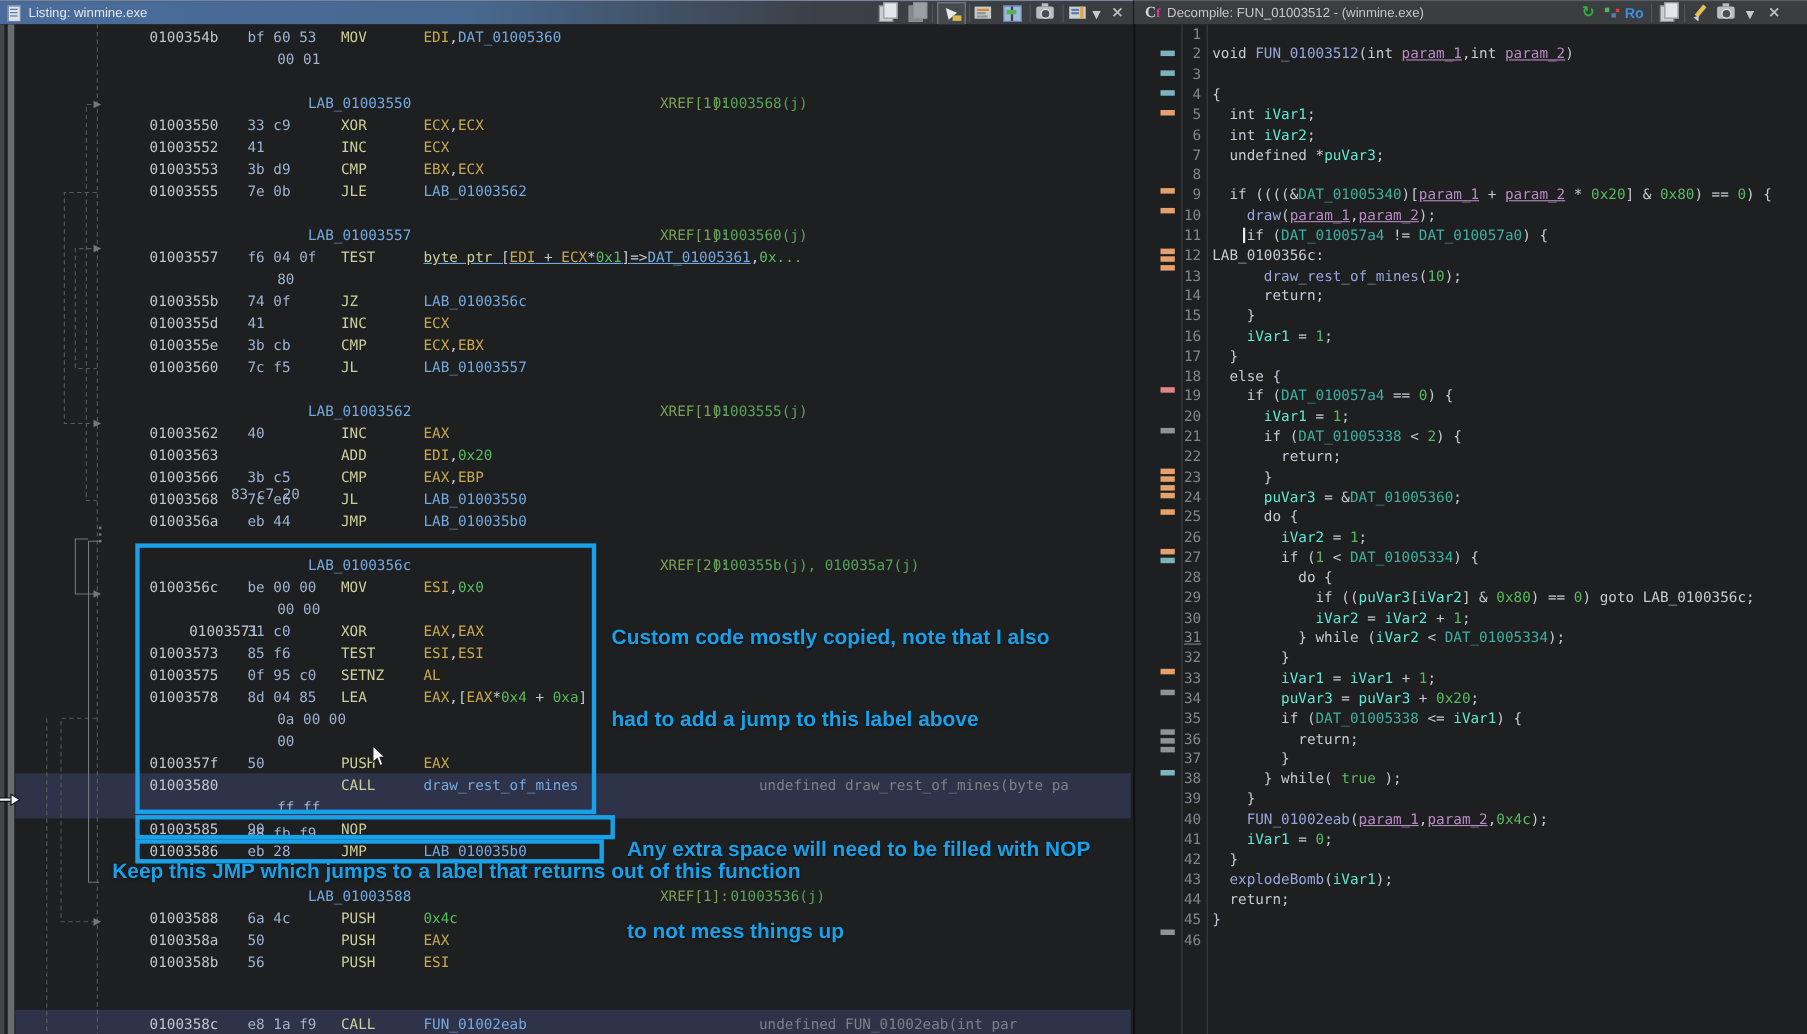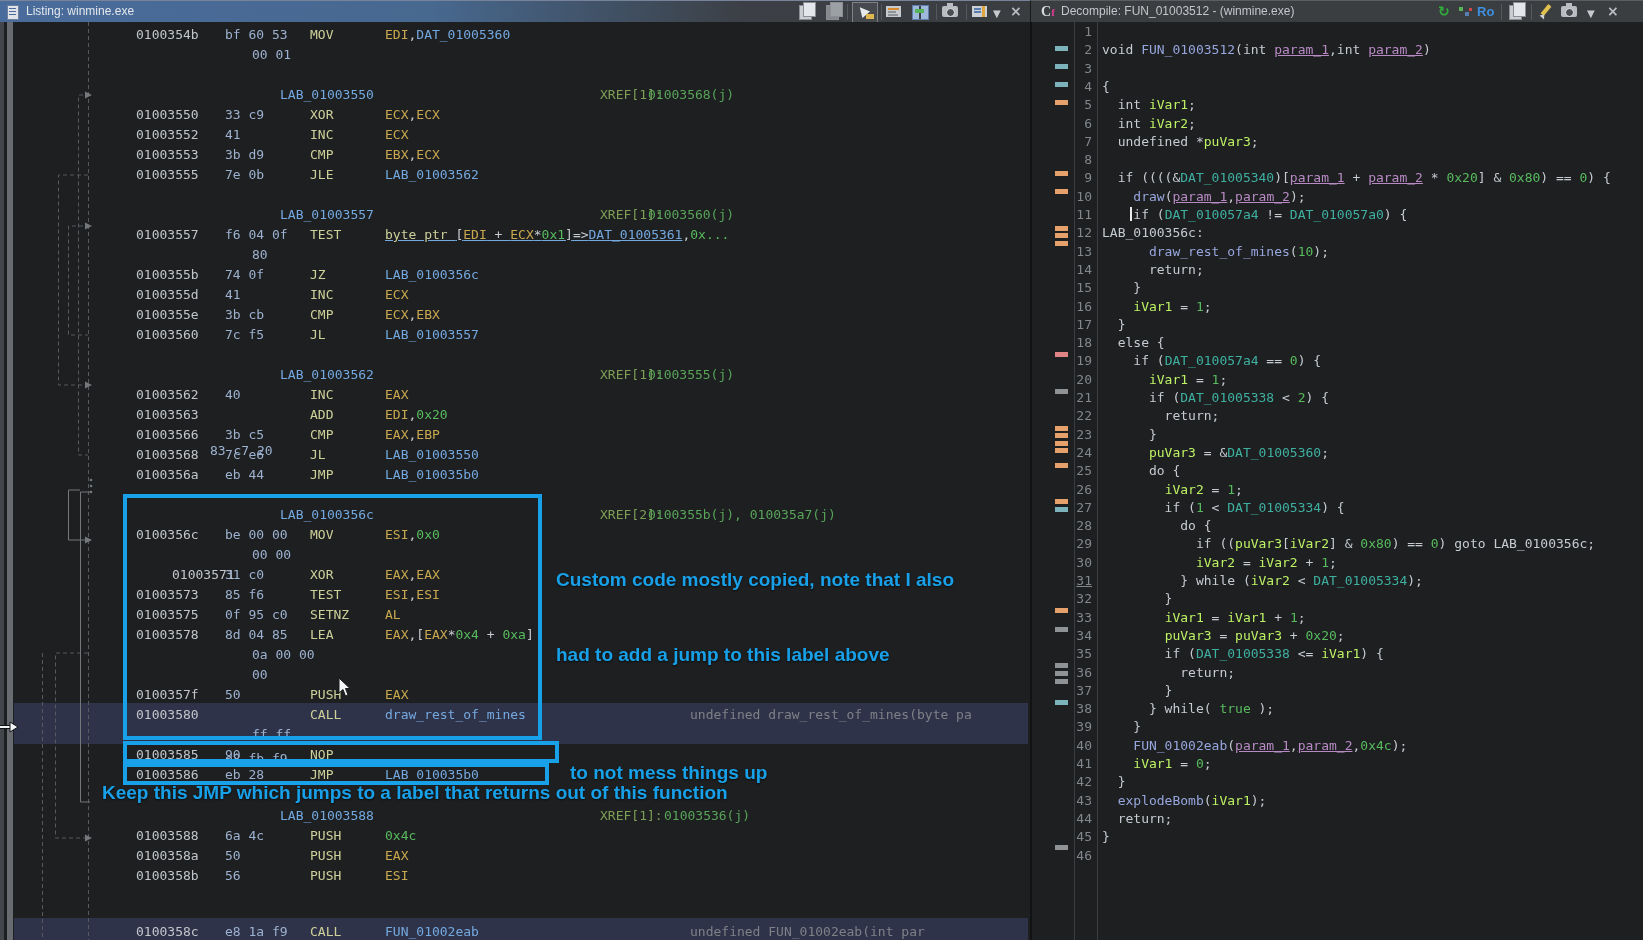--- a/index.html
+++ b/index.html
@@ -67,21 +67,21 @@
   
   #dec-body{position:absolute;left:1030px;top:22px;width:613px;height:918px;background:#1d1f21;border-left:2px solid #101214;overflow:hidden;}
   #dec-marksep1{position:absolute;left:42px;top:0;width:1px;height:918px;background:#3a3d41;}
   #dec-marksep2{position:absolute;left:65px;top:0;width:1px;height:918px;background:#3a3d41;}
   .d-line{position:absolute;left:70px;height:18px;line-height:18px;white-space:pre;color:#c6cbd2;}
   .d-no{position:absolute;left:0;width:60px;text-align:right;height:18px;line-height:18px;color:#82878c;}
   .d-mark{position:absolute;left:23px;width:13px;height:5px;}
   .d-dat{color:#3fb0a0;}
   .d-fun{color:#97a6dd;}
   .d-param{color:#b98bc5;text-decoration:underline;}
-  .d-var{color:#bef264;}
+  .d-var{color:#5eead4;}
   .d-num{color:#58bb5e;}
   #dec-caret{position:absolute;left:98px;width:2px;height:14px;background:#e8eaec;z-index:5;}
 </style>
 </head>
 <body>
 
 <div id="app">
 
   <div id="lst-hdr" class="hdr">
     <span class="abs" style="left:7px;top:4px;width:10px;height:13px;background:#dfe3e8;border:1px solid #6b7f9e;">
@@ -217,20 +217,21 @@
 
     <div class="bluebox" style="left:123px;top:472px;width:411px;height:238px;"></div>
     <div class="bluebox" style="left:123px;top:719px;width:428px;height:14px;"></div>
     <div class="bluebox" style="left:123px;top:741px;width:418px;height:14px;"></div>
 
     <div class="ann" style="left:556px;top:495px;">
       <div>Custom code mostly copied, note that I also</div>
       <div>had to add a jump to this label above</div>
     </div>
     <div class="ann" style="left:570px;top:688px;">
+      <div>Any extra space will need to be filled with NOP</div>
       <div>to not mess things up</div>
     </div>
     <div class="ann" style="left:102px;top:758px;">Keep this JMP which jumps to a label that returns out of this function</div>
 
     <svg class="abs" style="left:338px;top:655px;z-index:9;" width="14" height="21">
       <path d="M1,1 L1,16 L5,12.5 L7.5,19 L10,18 L7.5,11.5 L12,11.5 Z" fill="#f5f6f8" stroke="#1a1b1d" stroke-width="1"></path>
     </svg>
   </div>
 
   <div id="dec-body">

